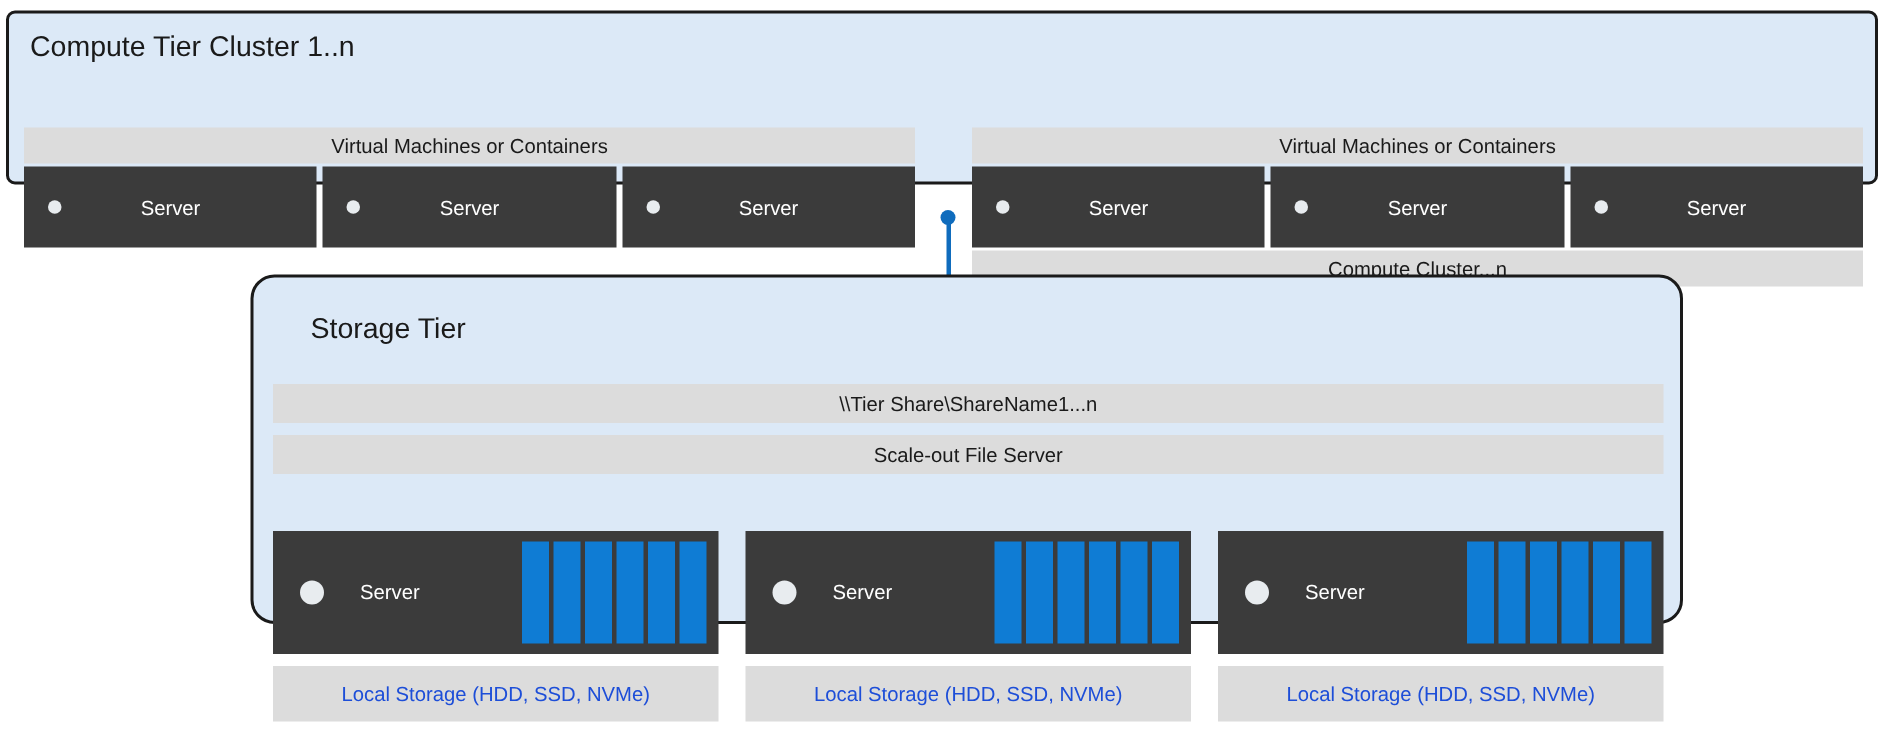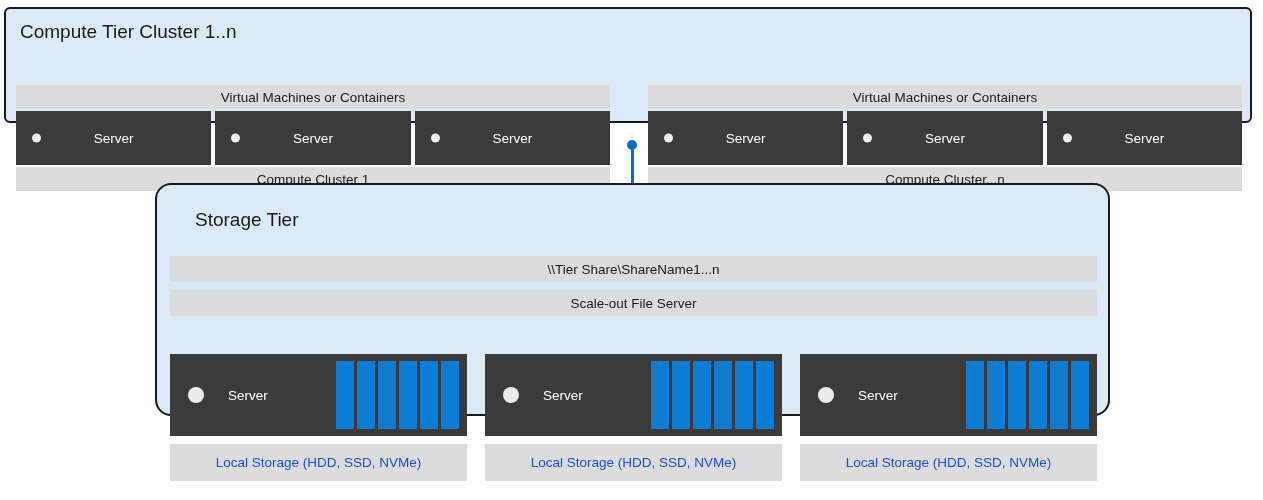--- a/index.html
+++ b/index.html
@@ -23,21 +23,21 @@
     border-radius: 6px;
     box-sizing: border-box;
   }
   #compute-tier {
     left: 4px;
     top: 7px;
     width: 1248px;
     height: 116px;
   }
   #storage-tier {
-    left: 155px;
+    left: 167px;
     top: 183px;
     width: 955px;
     height: 233px;
     border-radius: 16px;
   }
 
   .tier-title {
     position: absolute;
     color: #1a1a1a;
     font-size: 19px;
@@ -267,21 +267,20 @@
       </div>
       <div class="server-box">
         <span class="led"></span>
         <span class="server-label">Server</span>
       </div>
       <div class="server-box">
         <span class="led"></span>
         <span class="server-label">Server</span>
       </div>
     </div>
-    <div class="band band-bottom">Compute Cluster 1</div>
   </div>
 
   <div class="compute-group" id="compute-group-1">
     <div class="band band-top">Virtual Machines or Containers</div>
     <div class="server-row">
       <div class="server-box">
         <span class="led"></span>
         <span class="server-label">Server</span>
       </div>
       <div class="server-box">

